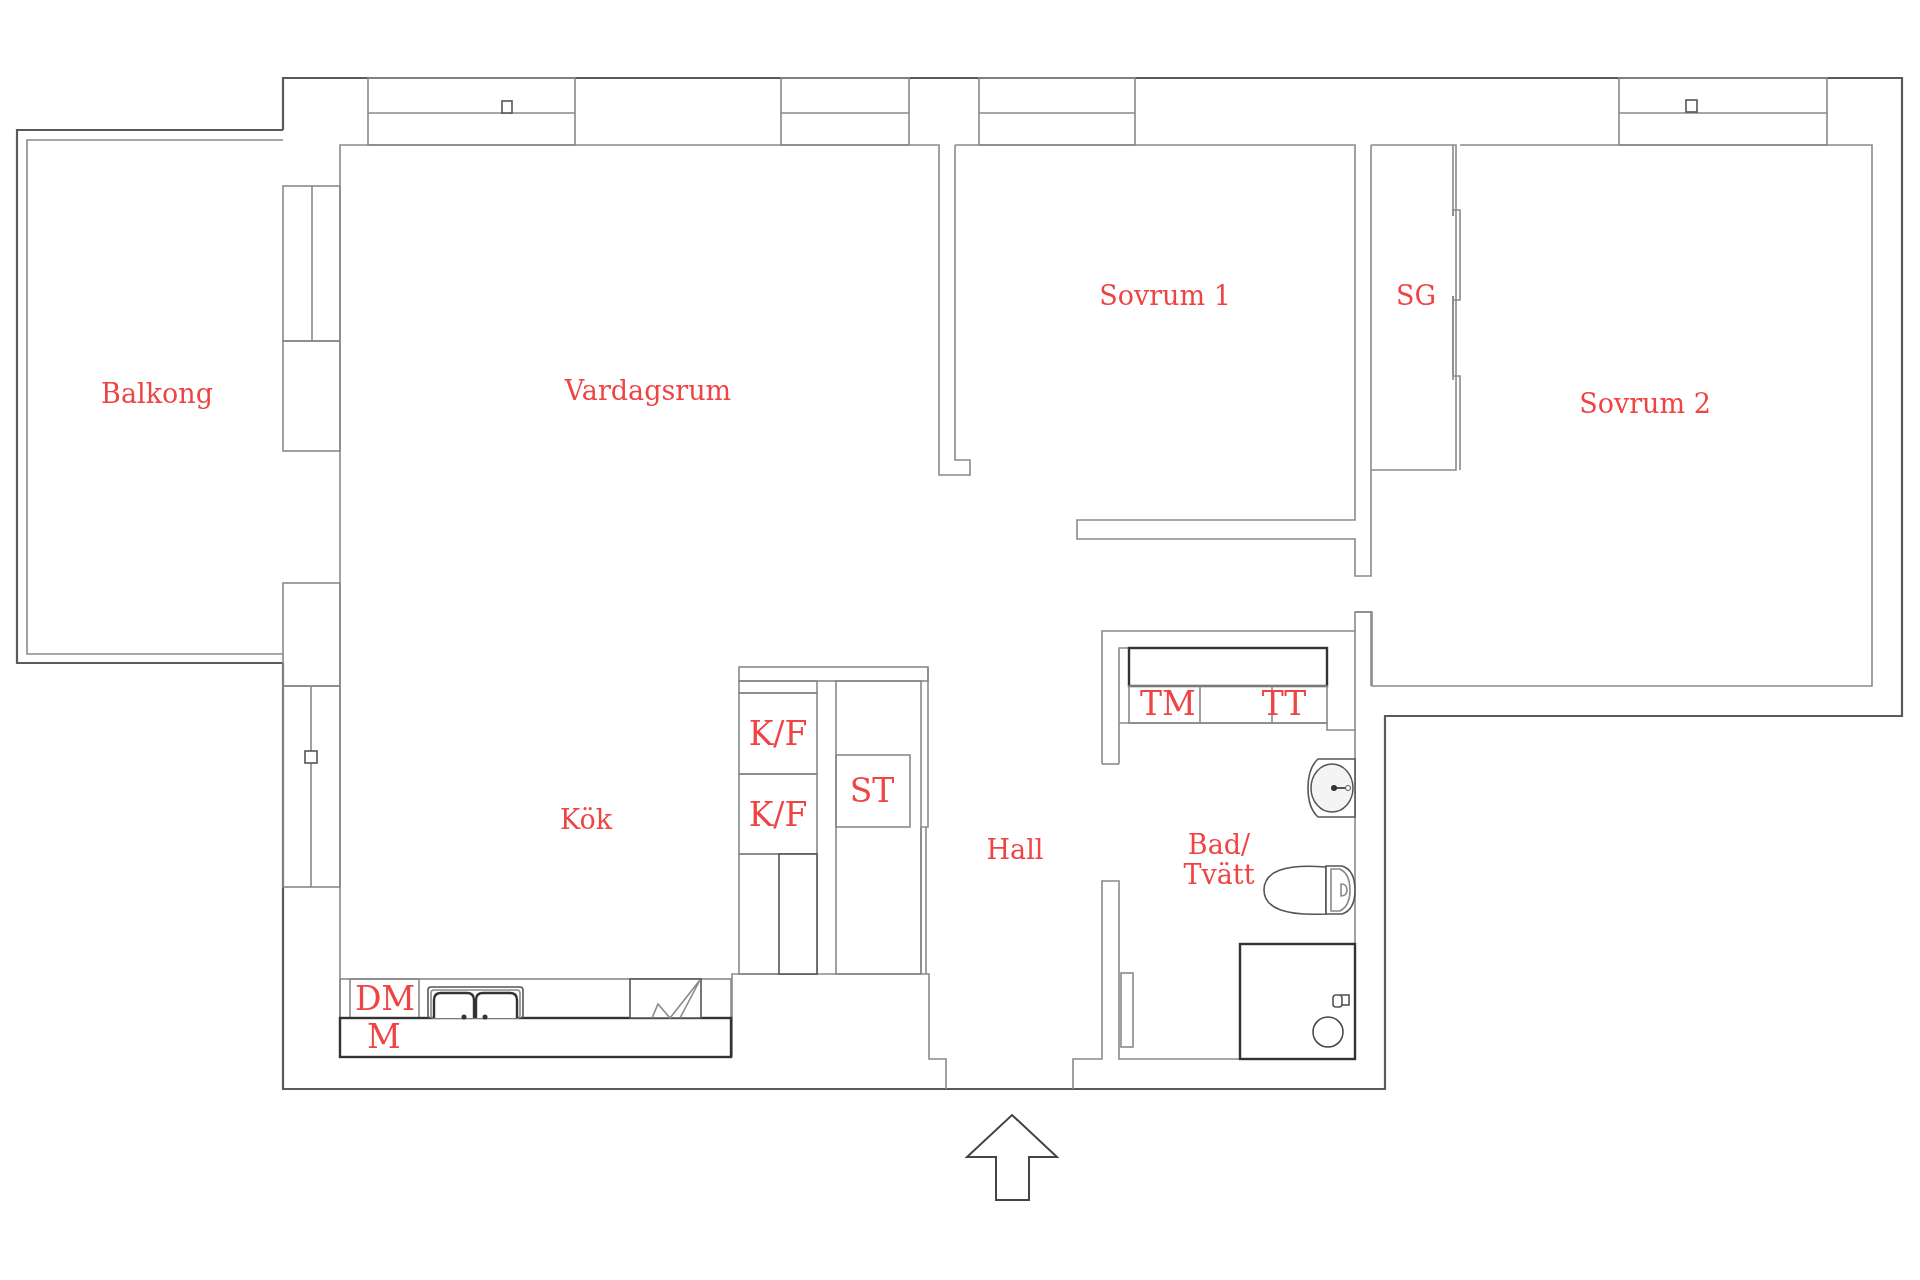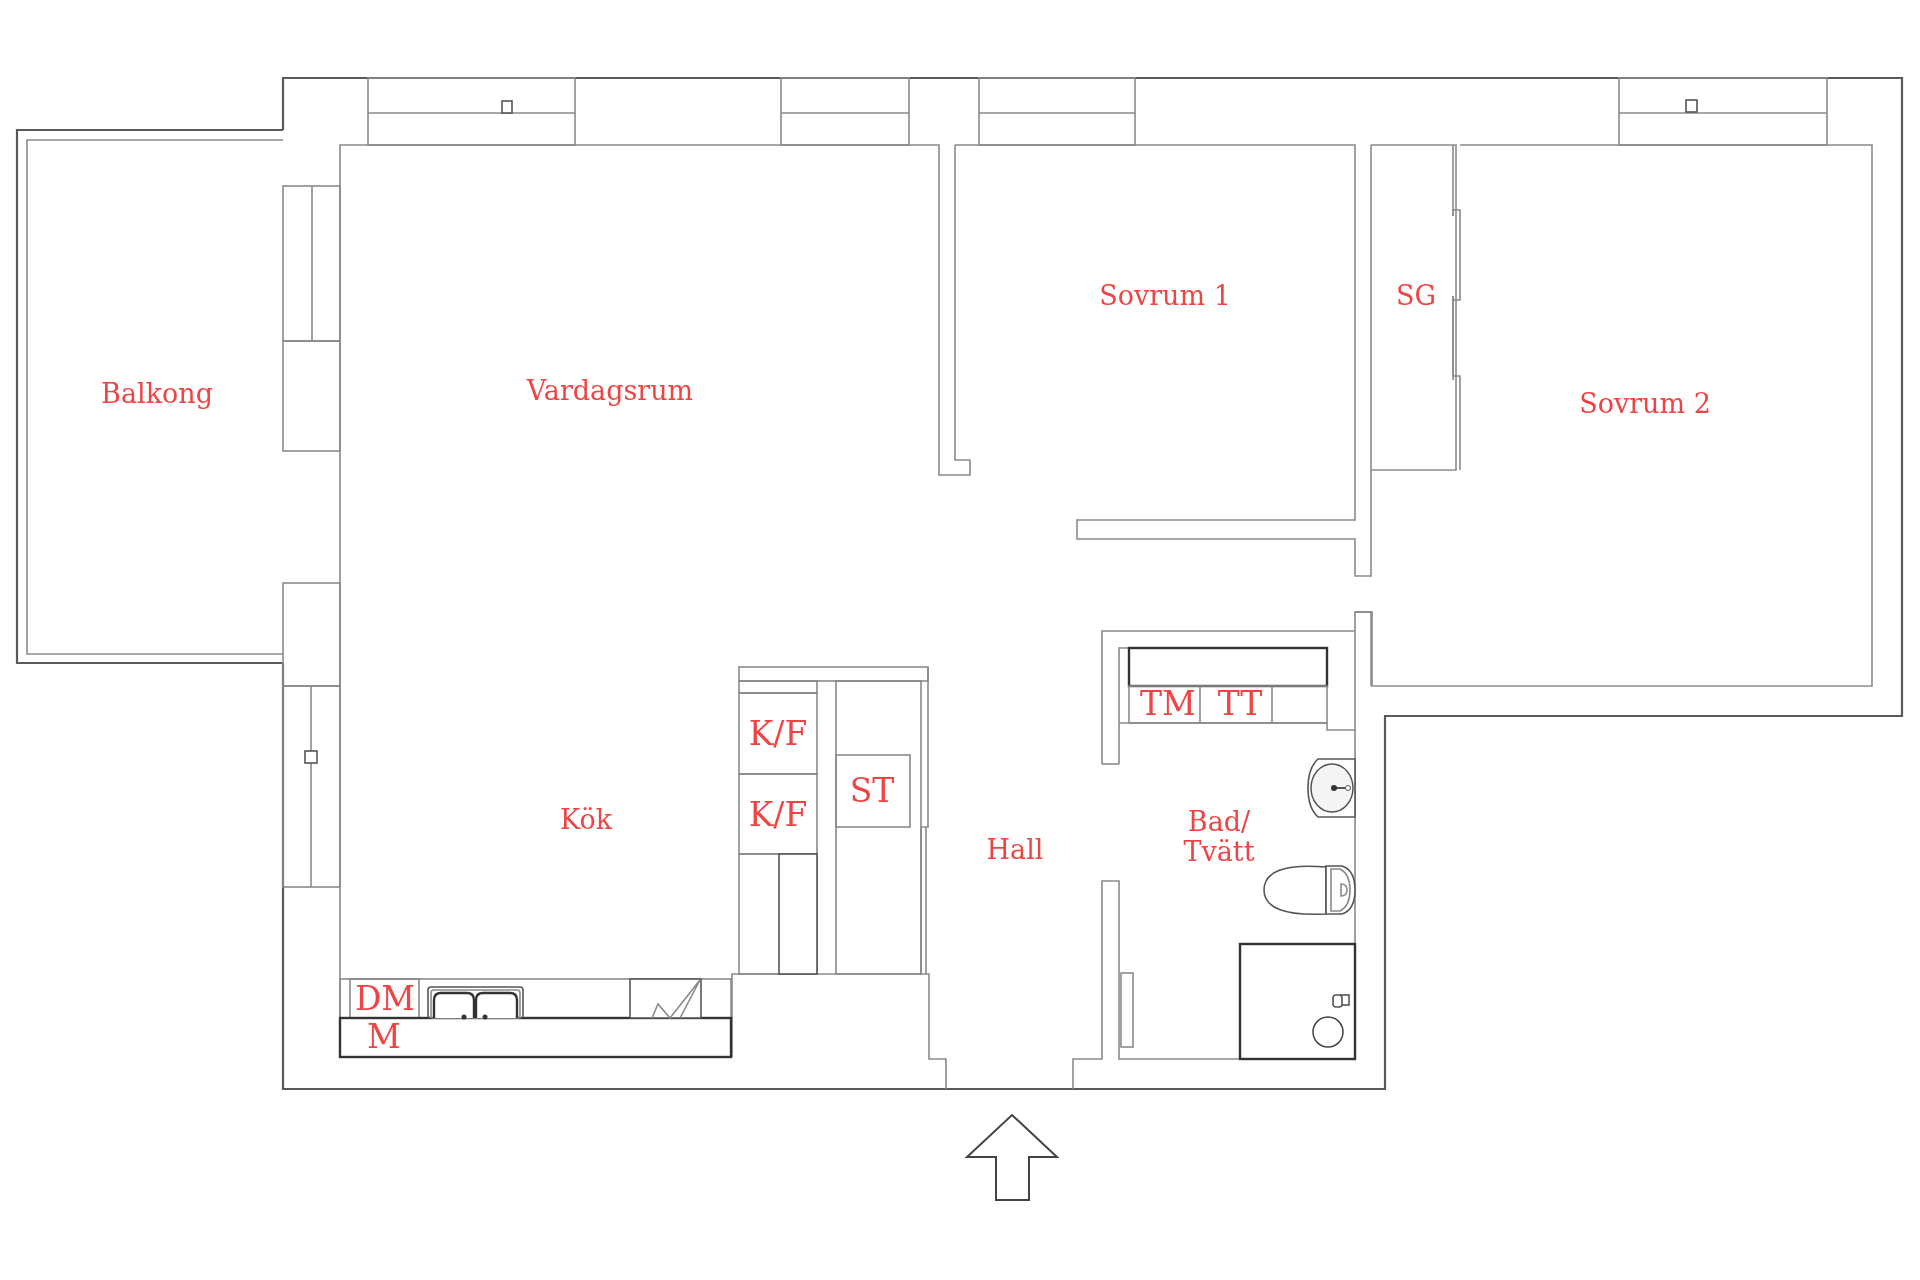--- a/index.html
+++ b/index.html
@@ -149,30 +149,30 @@
     <rect class="fx" x="1333" y="995" width="9" height="12" rx="3"></rect>
     <circle cx="1328" cy="1032" r="15" fill="#fff" stroke="#444" stroke-width="1.5"></circle>
   </g>
 
   <g>
     <polygon points="1012,1115 1057,1157 1029,1157 1029,1200 996,1200 996,1157 967,1157" fill="#fff" stroke="#444" stroke-width="2"></polygon>
   </g>
 </svg>
 
 <div class="lbl" style="left:157px; top:393px;">Balkong</div>
-<div class="lbl" style="left:610px; top:390px;">Vardagsrum</div>
+<div class="lbl" style="left:648px; top:390px;">Vardagsrum</div>
 <div class="lbl" style="left:1165px; top:295px;">Sovrum 1</div>
 <div class="lbl" style="left:1416px; top:295px;">SG</div>
 <div class="lbl" style="left:1645px; top:403px;">Sovrum 2</div>
 <div class="lbl" style="left:549px; top:819px;margin-left:37px;">Kök</div>
 <div class="lbl" style="left:1015px; top:849px;">Hall</div>
-<div class="lbl two" style="left:1219px; top:837px;">
+<div class="lbl two" style="left:1219px; top:860px;">
   <div>Bad/</div>
   <div>Tvätt</div>
 </div>
 
 <div class="lbl sm" style="left:778px; top:733px;">K/F</div>
 <div class="lbl sm" style="left:778px; top:814px;">K/F</div>
 <div class="lbl sm" style="left:872px; top:790px;">ST</div>
 <div class="lbl sm" style="left:385px; top:998px;">DM</div>
 <div class="lbl sm" style="left:384px; top:1036px;">M</div>
 <div class="lbl sm" style="left:1168px; top:703px;">TM</div>
-<div class="lbl sm" style="left:1240px; top:703px;">TT</div>
+<div class="lbl sm" style="left:1284px; top:703px;">TT</div>
 
 </body></html>

